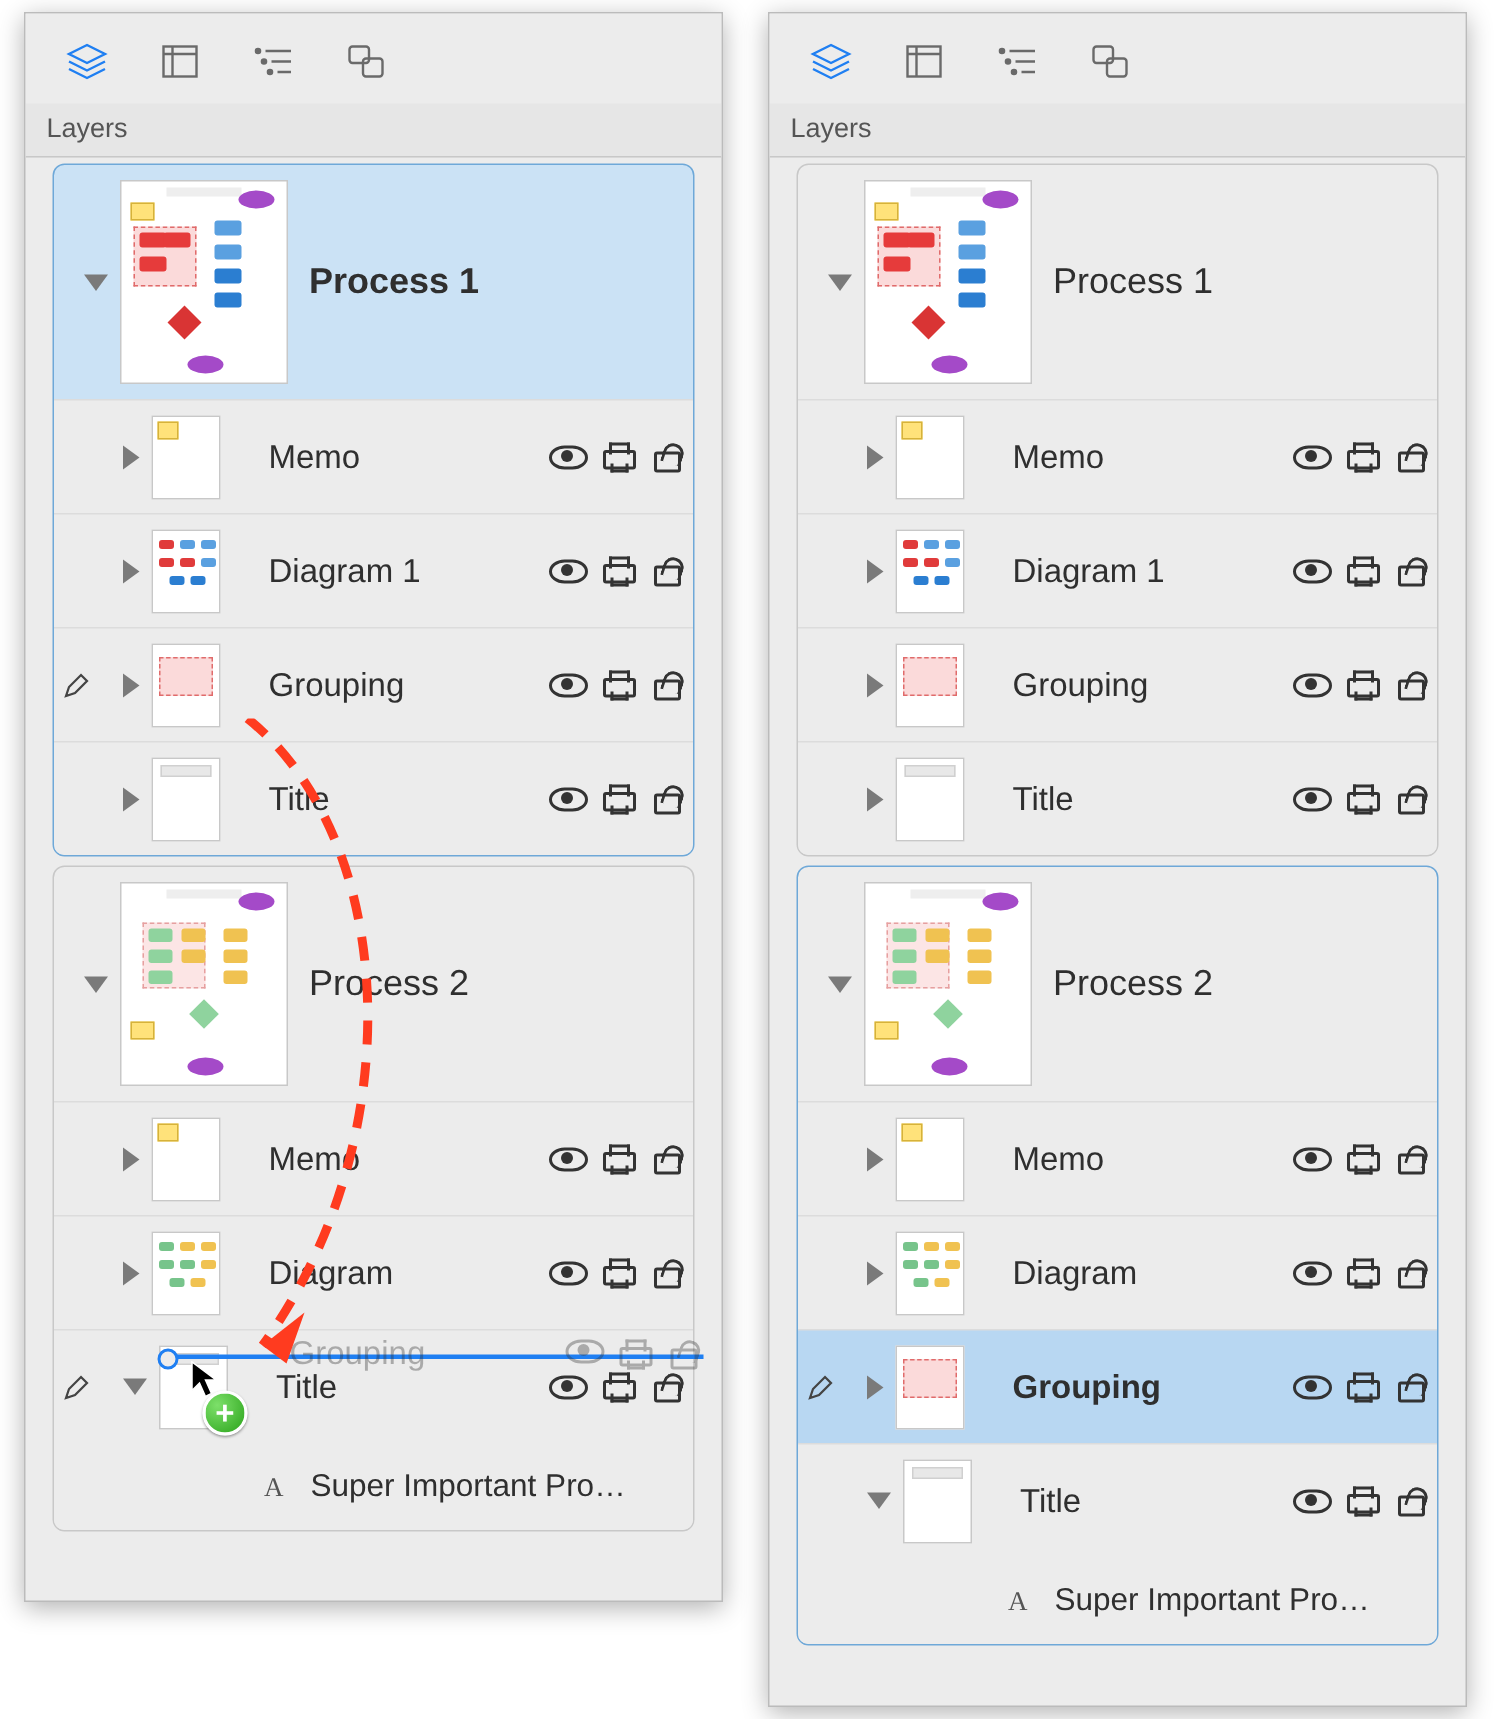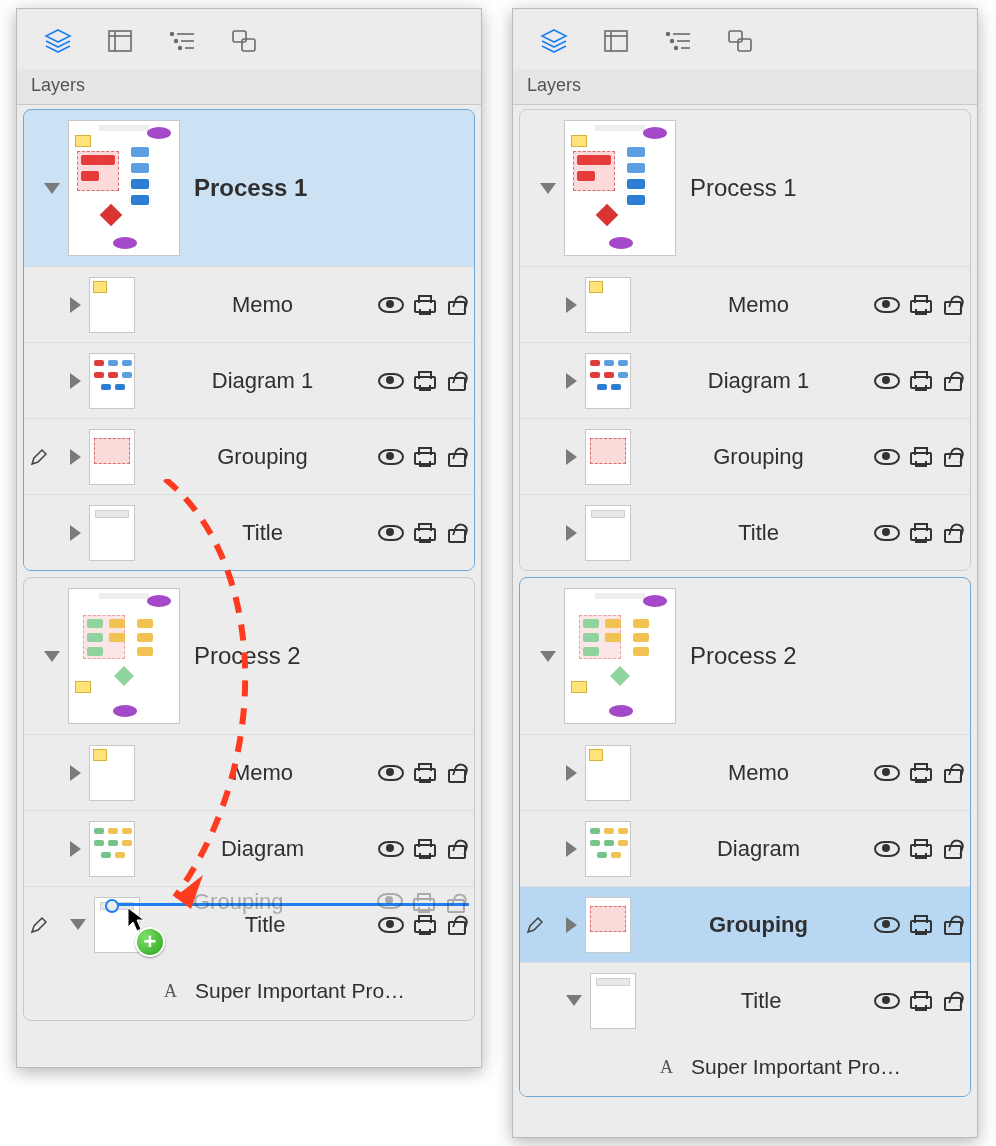--- a/index.html
+++ b/index.html
@@ -29,21 +29,21 @@
   }
   .toolbar .tbtn { width: 30px; height: 28px; display:flex; align-items:center; justify-content:center; cursor:pointer; }
   .section-title {
     font-size: 18px;
     color: #555;
     padding: 6px 14px 8px;
     border-bottom: 1px solid #c8c8c8;
     background: #e6e6e6;
   }
 
-  .rows { padding: 4px 6px; text-align: center; }
+  .rows { padding: 4px 18px; }
   .group-box {
     border: 1.5px solid #c8c8c8;
     border-radius: 8px;
     overflow: hidden;
     margin-bottom: 6px;
   }
   .group-box.selected {
     border-color: #6ea8d8;
     background: #cbe2f5;
   }
@@ -90,20 +90,21 @@
     overflow: hidden;
     flex-shrink: 0;
   }
   .layer-label {
     font-size: 22px;
     color: #2f2f2f;
     flex: 1;
     white-space: nowrap;
     overflow: hidden;
     text-overflow: ellipsis;
+    margin-left: 20px;
   }
   .layer-label.bold { font-weight: 700; }
   .ricons { display:flex; gap:10px; align-items:center; }
 
   .text-row {
     display: flex;
     align-items: center;
     height: 58px;
     padding-left: 140px;
     font-size: 21px;

